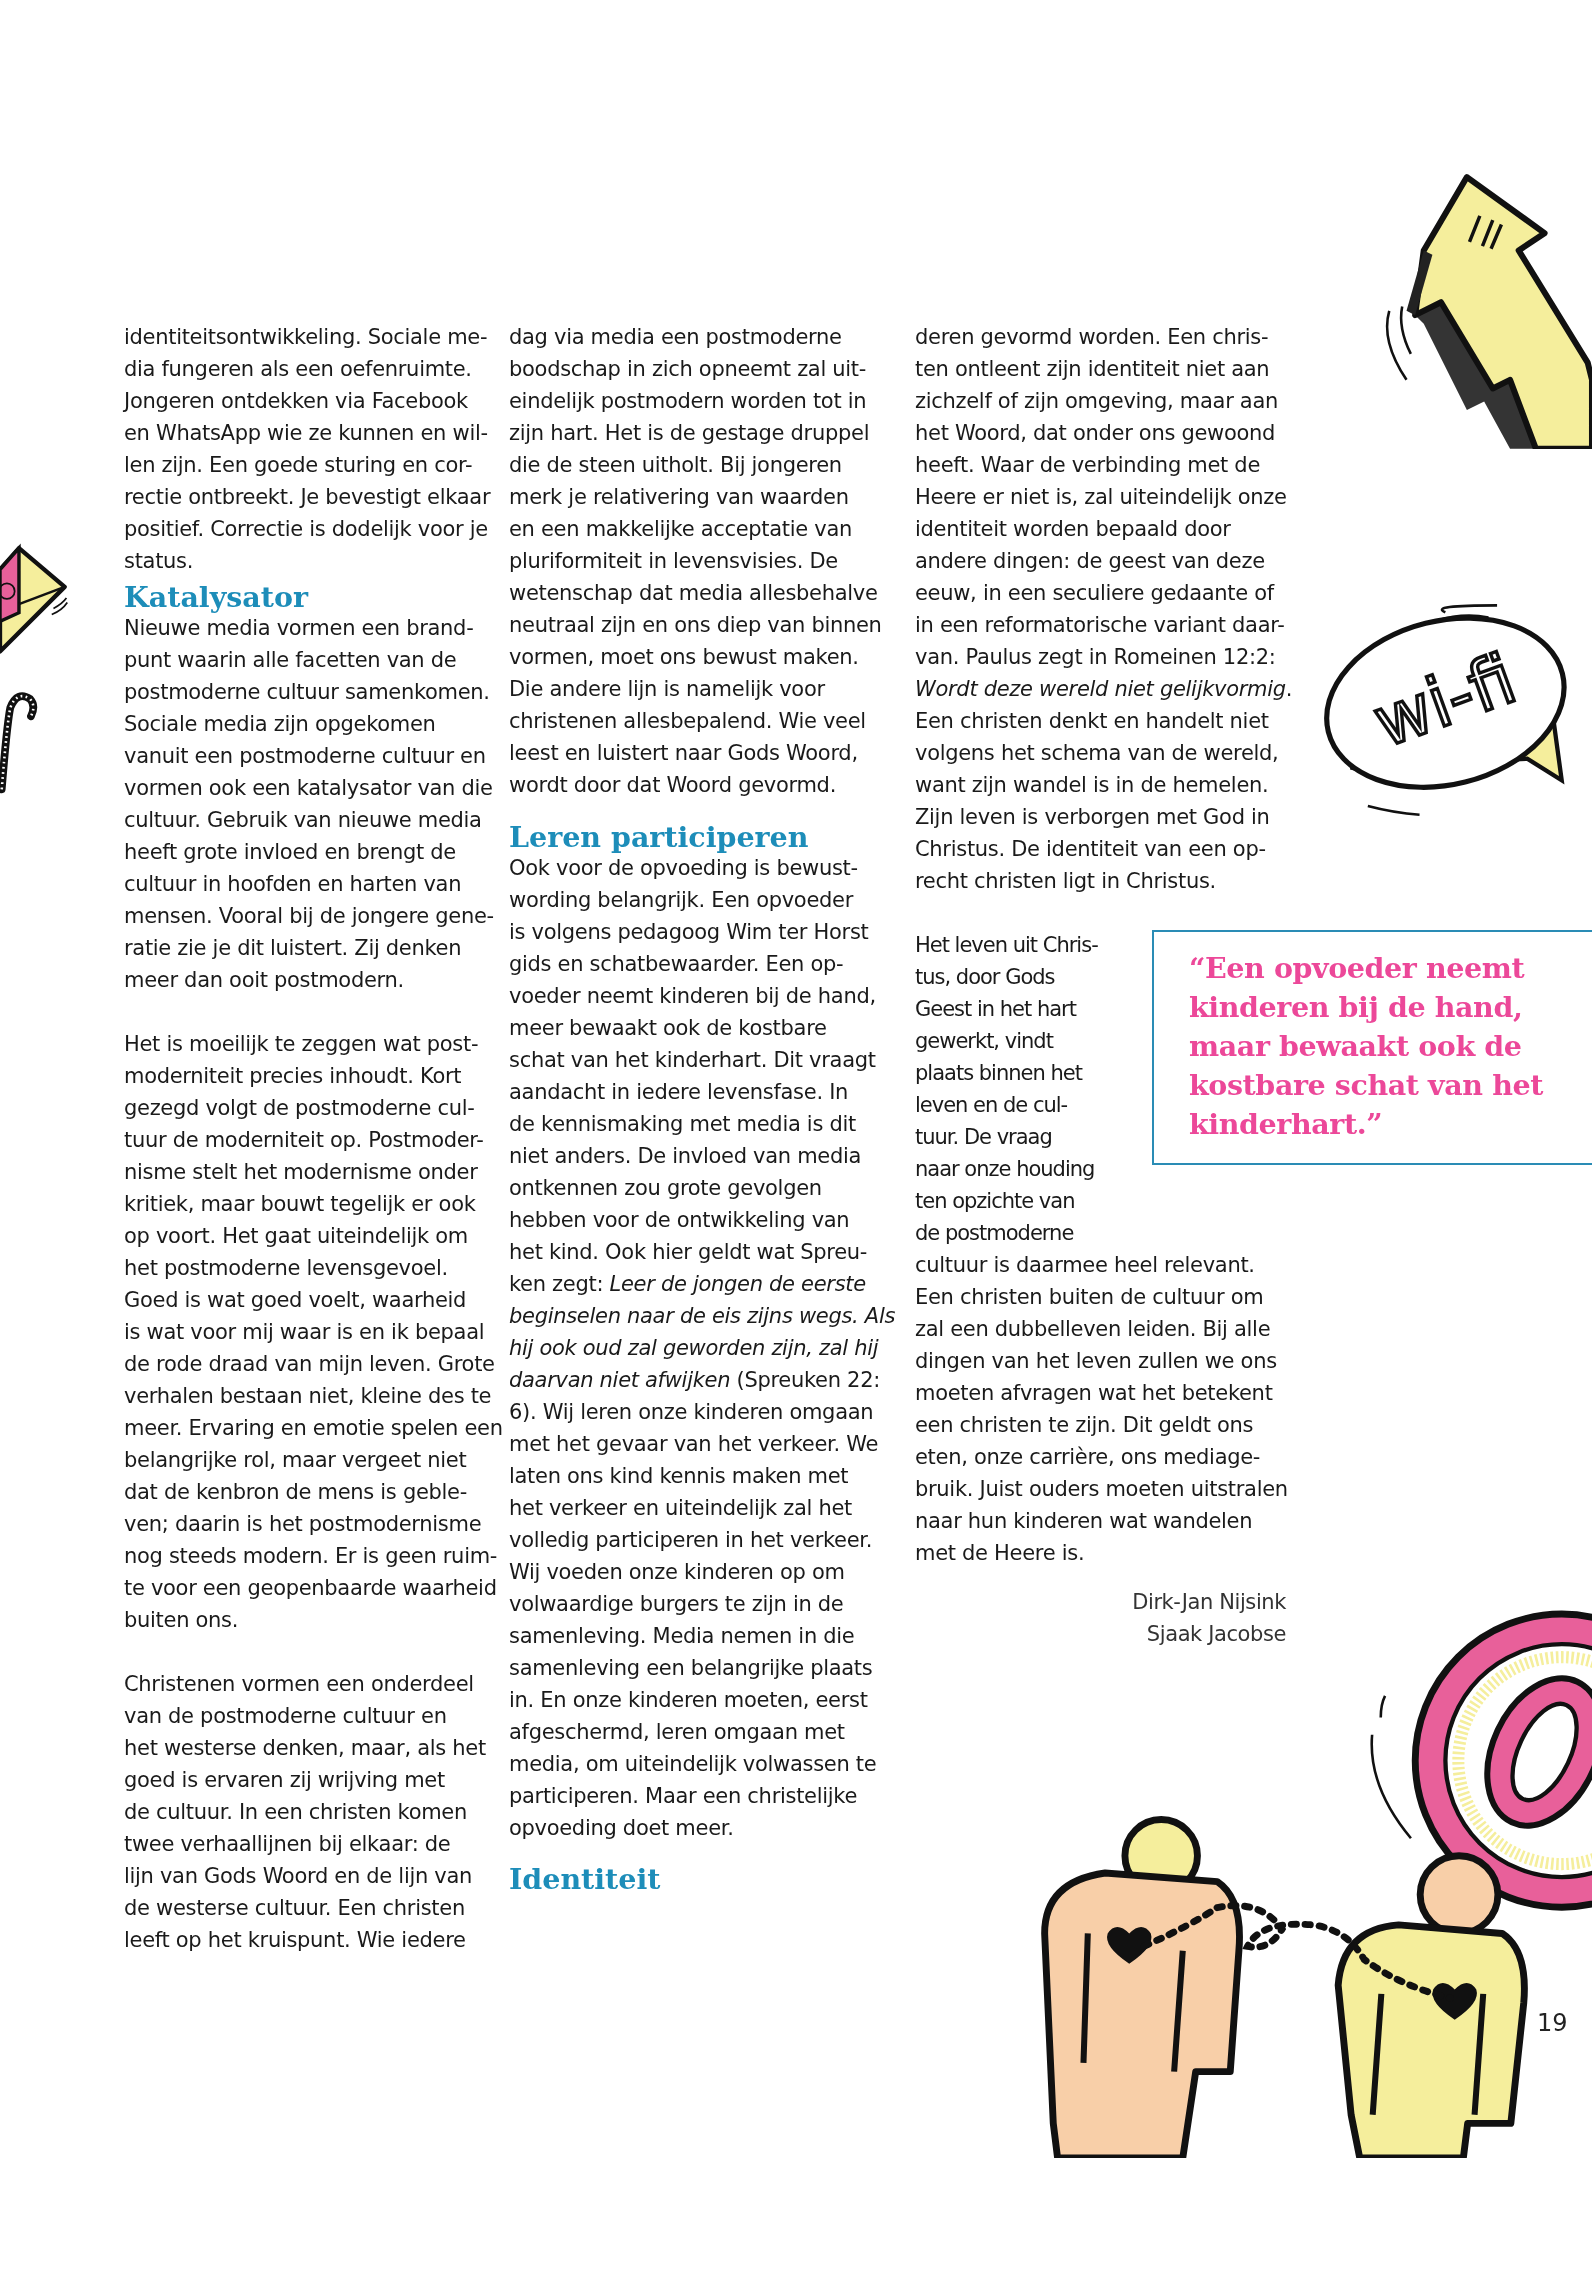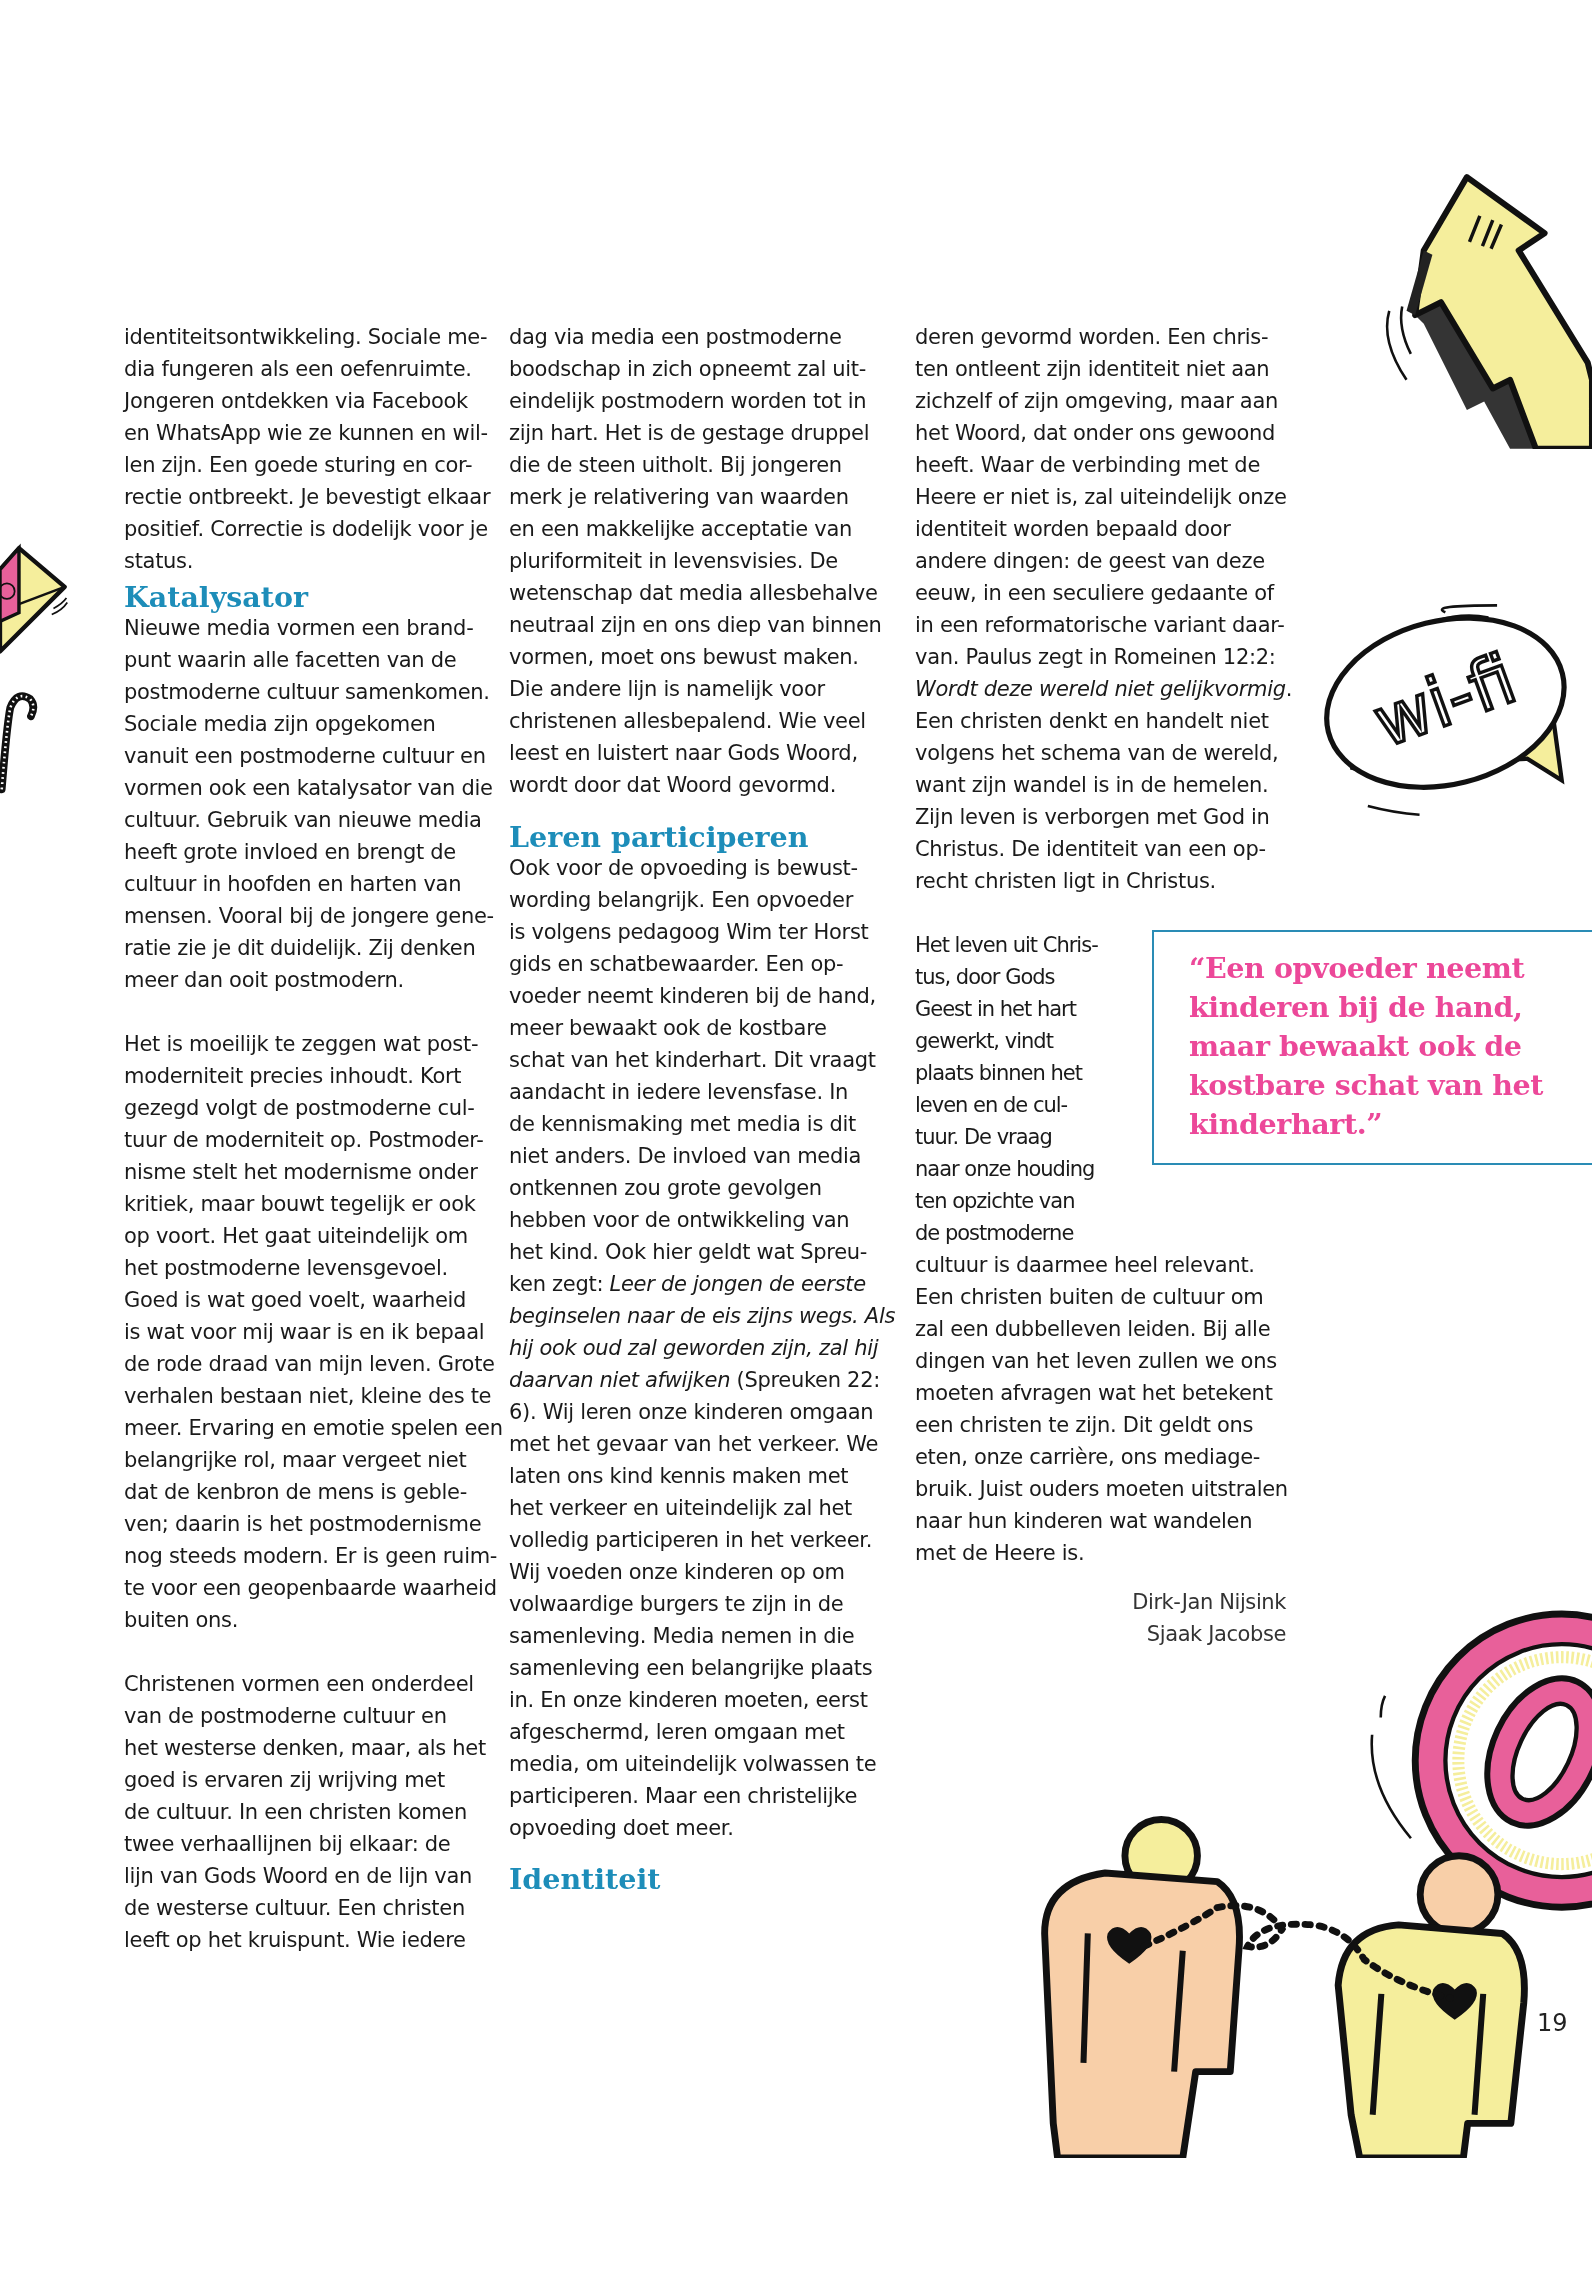--- a/index.html
+++ b/index.html
@@ -44,21 +44,21 @@
     <p>Nieuwe media vormen een brand-</p>
     <p>punt waarin alle facetten van de</p>
     <p>postmoderne cultuur samenkomen.</p>
     <p>Sociale media zijn opgekomen</p>
     <p>vanuit een postmoderne cultuur en</p>
     <p>vormen ook een katalysator van die</p>
     <p>cultuur. Gebruik van nieuwe media</p>
     <p>heeft grote invloed en brengt de</p>
     <p>cultuur in hoofden en harten van</p>
     <p>mensen. Vooral bij de jongere gene-</p>
-    <p>ratie zie je dit duidelijk. Zij denken</p>
+    <p>ratie zie je dit luistert. Zij denken</p>
     <p>meer dan ooit postmodern.</p>
   </div>
   <div class="gap"></div>
   <div>
     <p>Het is moeilijk te zeggen wat post-</p>
     <p>moderniteit precies inhoudt. Kort</p>
     <p>gezegd volgt de postmoderne cul-</p>
     <p>tuur de moderniteit op. Postmoder-</p>
     <p>nisme stelt het modernisme onder</p>
     <p>kritiek, maar bouwt tegelijk er ook</p>

